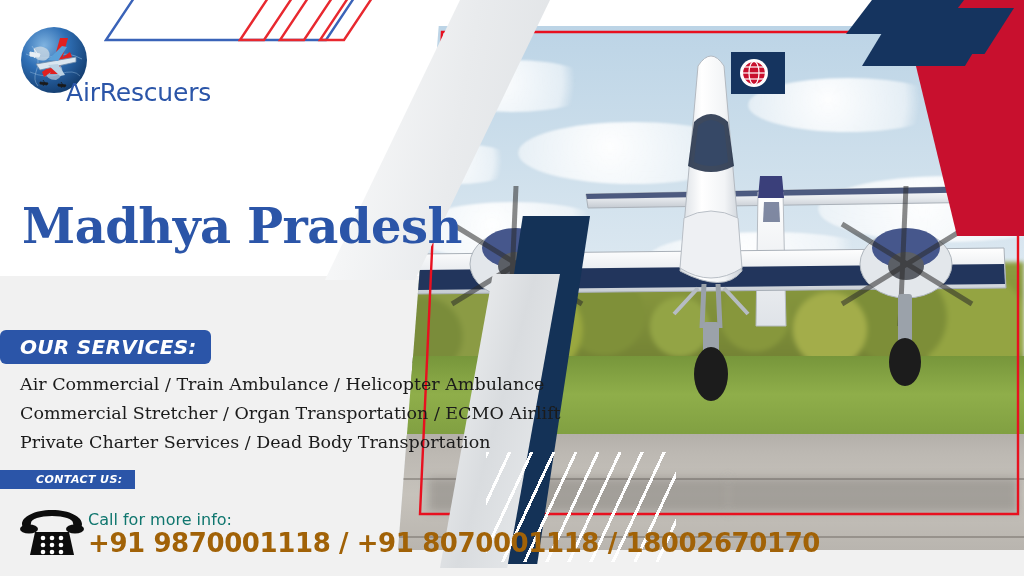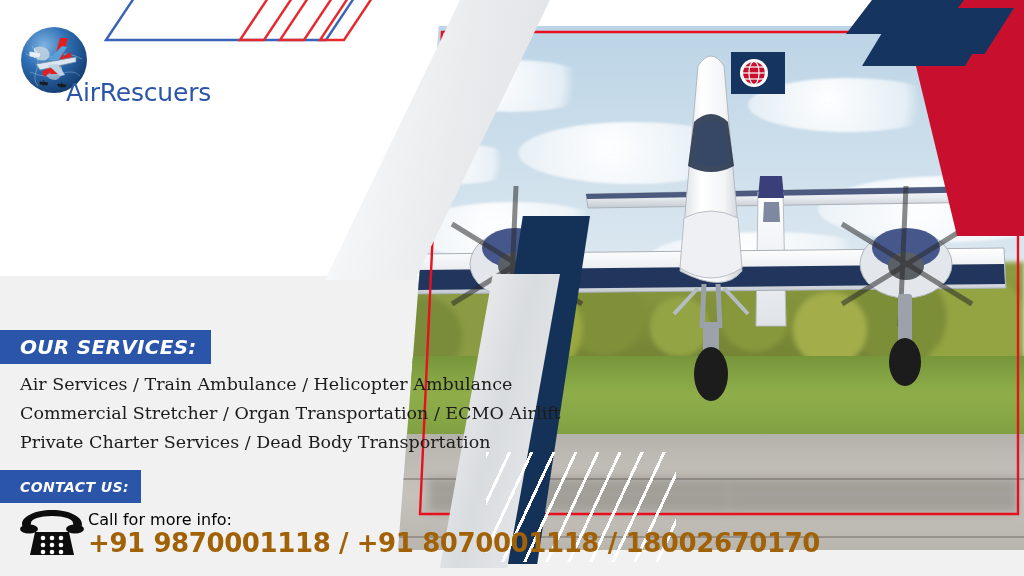--- a/index.html
+++ b/index.html
@@ -172,39 +172,39 @@
   }
 
   
   .badge {
     position:absolute;
     background:#2b55a8; color:#ffffff;
     font-style:italic; font-weight:700;
     font-family:"DejaVu Sans", sans-serif;
     display:flex; align-items:center;
   }
-  .badge-services { left:0; top:330px; height:34px; padding:0 14px 0 20px; font-size:20px; letter-spacing:.3px; }
-  .badge-contact  { left:0; top:470px; height:33px; padding:0 12px 0 20px; font-size:14px; letter-spacing:.4px; }
+  .badge-services { left:0; top:330px; height:34px; padding:0 14px 0 20px; font-size:20px; letter-spacing:.3px;border-radius:6px; }
+  .badge-contact  { left:0; top:470px; height:19px; padding:0 12px 0 36px; font-size:11px; letter-spacing:.4px; }
 
   
   .svc {
     position:absolute; left:20px;
     font-family:"DejaVu Serif", serif;
     font-size:17.5px; color:#1b1b1b; white-space:nowrap;
   }
   .svc-0 { top:374px; }
   .svc-1 { top:403px; }
   .svc-2 { top:432px; }
 
   
   .phone-icon { position:absolute; left:18px; top:508px; width:68px; height:50px; }
   .call-label {
     position:absolute; left:88px; top:510px;
     font-family:"DejaVu Sans", sans-serif;
-    font-size:16px; color:#000000;
+    font-size:16px; color:#0f766e;
   }
   .phone-nums {
     position:absolute; left:88px; top:528px;
     font-family:"DejaVu Sans", sans-serif;
     font-size:26px; font-weight:700; color:#a16207;
     letter-spacing:-.4px; white-space:nowrap;
   }
 </style>
 </head>
 <body>
@@ -363,23 +363,24 @@
       <g stroke="#ffffff" stroke-width="1.2" fill="none">
         <circle cx="15" cy="15" r="11.5"></circle>
         <ellipse cx="15" cy="15" rx="5" ry="11.5"></ellipse>
         <path d="M3.5 15 H26.5"></path>
         <path d="M5.2 9 H24.8"></path>
         <path d="M5.2 21 H24.8"></path>
       </g>
     </svg>
   </div>
 
+  <div class="h-main">Madhya Pradesh</div>
 
   <div class="badge badge-services">OUR SERVICES:</div>
-  <div class="svc svc-0">Air Services / Train Ambulance / Helicopter Ambulance</div>
+  <div class="svc svc-0">Air Commercial / Train Ambulance / Helicopter Ambulance</div>
   <div class="svc svc-1">Commercial Stretcher / Organ Transportation / ECMO Airlift</div>
   <div class="svc svc-2">Private Charter Services / Dead Body Transportation</div>
 
   <div class="badge badge-contact">CONTACT US:</div>
 
   <svg class="phone-icon" viewBox="0 0 68 50">
     <path d="M34 2 C16 2 4 9 4 16 C4 20 8 22 12 21 L13 15 C13 11 22 8 34 8 C46 8 55 11 55 15 L56 21 C60 22 64 20 64 16 C64 9 52 2 34 2 Z" fill="#0d0d0d"></path>
     <ellipse cx="11" cy="21" rx="9" ry="4.5" fill="#0d0d0d"></ellipse>
     <ellipse cx="57" cy="21" rx="9" ry="4.5" fill="#0d0d0d"></ellipse>
     <path d="M17 24 L51 24 L56 47 L12 47 Z" fill="#0d0d0d"></path>

